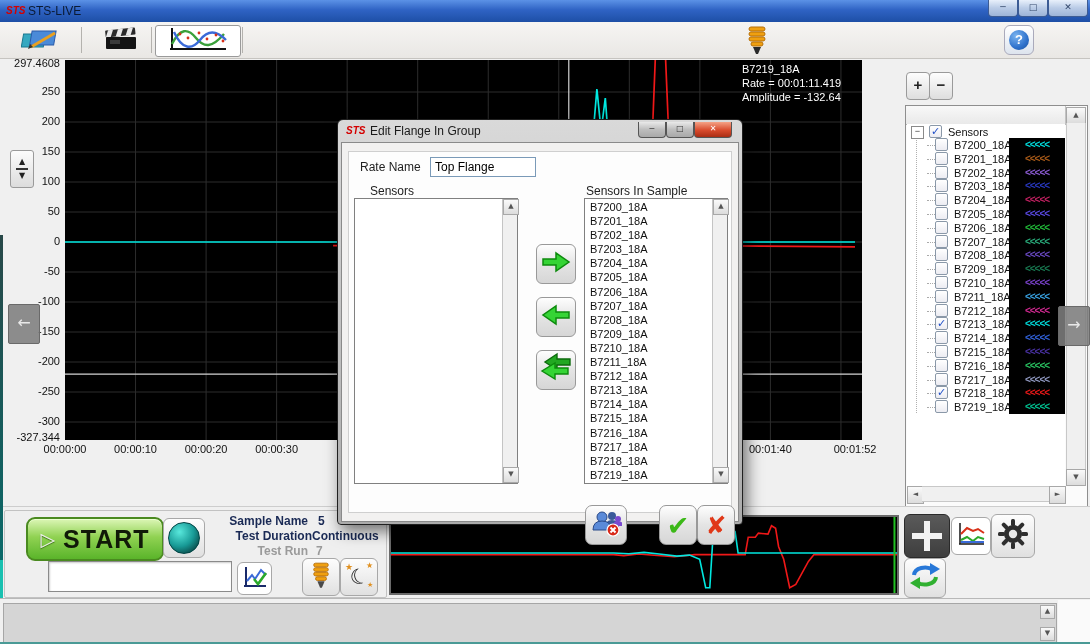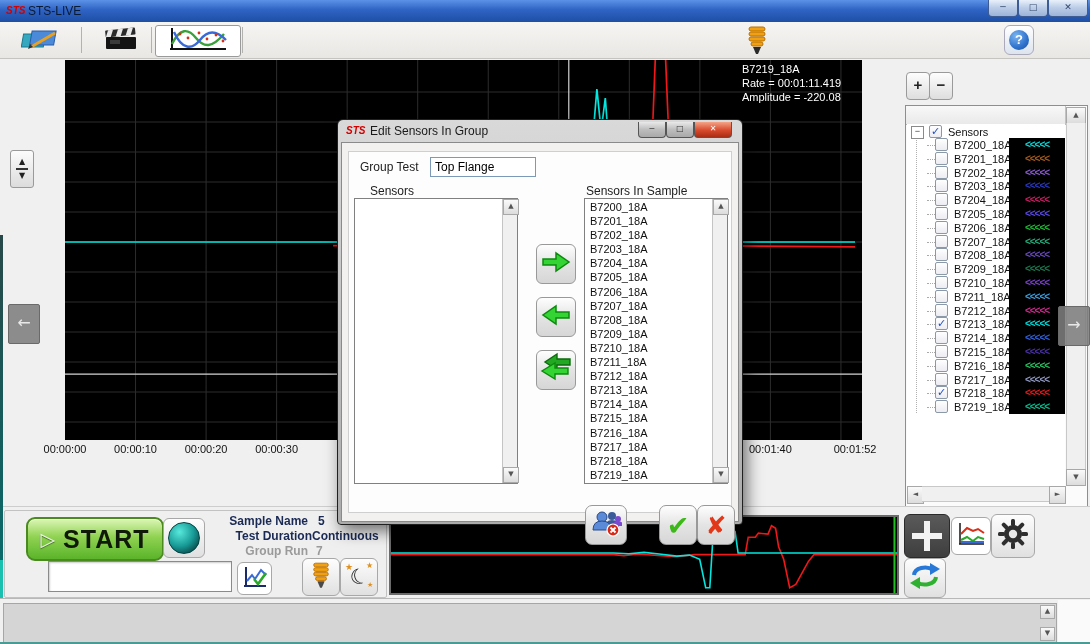--- a/index.html
+++ b/index.html
@@ -150,20 +150,36 @@
           <rect x="5" y="17" width="12" height="4" rx="2"></rect>
         </g>
         <polygon points="7,22 15,22 12,29 10,29" fill="#2a2a2a"></polygon>
       </svg>
     </div>
     <div class="abs help-btn" style="left:1004px;top:3px;">
       <div class="help-q">?</div>
     </div>
   </div>
 
+  <div id="y-axis" class="abs" style="left:0;top:0;width:62px;height:460px;">
+      <div class="ytick" style="top: 56.5235px;">297.4608</div>
+      <div class="ytick" style="top: 85px;">250</div>
+      <div class="ytick" style="top: 115px;">200</div>
+      <div class="ytick" style="top: 145px;">150</div>
+      <div class="ytick" style="top: 175px;">100</div>
+      <div class="ytick" style="top: 205px;">50</div>
+      <div class="ytick" style="top: 235px;">0</div>
+      <div class="ytick" style="top: 265px;">-50</div>
+      <div class="ytick" style="top: 295px;">-100</div>
+      <div class="ytick" style="top: 325px;">-150</div>
+      <div class="ytick" style="top: 355px;">-200</div>
+      <div class="ytick" style="top: 385px;">-250</div>
+      <div class="ytick" style="top: 415px;">-300</div>
+      <div class="ytick" style="top: 431.406px;">-327.344</div>
+    </div>
   <div id="plot" class="abs">
     <svg id="main-svg" width="797" height="380">
         <line x1="70.54" x2="70.54" y1="0" y2="380" stroke="#2d2d2d" stroke-width="1"></line>
         <line x1="141.08" x2="141.08" y1="0" y2="380" stroke="#2d2d2d" stroke-width="1"></line>
         <line x1="211.62" x2="211.62" y1="0" y2="380" stroke="#2d2d2d" stroke-width="1"></line>
         <line x1="282.16" x2="282.16" y1="0" y2="380" stroke="#2d2d2d" stroke-width="1"></line>
         <line x1="352.7" x2="352.7" y1="0" y2="380" stroke="#2d2d2d" stroke-width="1"></line>
         <line x1="423.24" x2="423.24" y1="0" y2="380" stroke="#2d2d2d" stroke-width="1"></line>
         <line x1="493.78000000000003" x2="493.78000000000003" y1="0" y2="380" stroke="#2d2d2d" stroke-width="1"></line>
         <line x1="564.32" x2="564.32" y1="0" y2="380" stroke="#2d2d2d" stroke-width="1"></line>
@@ -183,21 +199,21 @@
         <line x1="0" x2="797" y1="62" y2="62" stroke="#2d2d2d" stroke-width="1"></line>
         <line x1="0" x2="797" y1="32" y2="32" stroke="#2d2d2d" stroke-width="1"></line>
         <line x1="503.789626" x2="503.789626" y1="0" y2="380" stroke="#d4d4d4" stroke-width="1.2"></line>
         <line x1="0" x2="797" y1="314.048" y2="314.048" stroke="#d4d4d4" stroke-width="1.2"></line>
         <polyline points="268.1,185.6 574.9,185.6 585.5,122.0 591.1,-22.0 599.6,-25.0 605.2,110.0 610.9,200.0 617.2,185.6 790.0,186.8" fill="none" stroke="#f01818" stroke-width="1.7"></polyline>
         <polyline points="0.0,182.0 500.8,182.0 518.5,164.0 527.6,80.0 531.9,29.0 536.1,71.0 540.3,38.0 546.0,116.0 551.6,188.0 557.3,209.0 564.3,194.0 571.4,182.0 790.0,182.0" fill="none" stroke="#00e8e0" stroke-width="1.7"></polyline>
       </svg>
     <div id="annotation">
       <div>B7219_18A</div>
       <div>Rate = 00:01:11.419</div>
-      <div>Amplitude = -220.08</div>
+      <div>Amplitude = -132.64</div>
     </div>
   </div>
   <div id="x-axis" class="abs" style="left:0;top:0;">
       <div class="xtick" style="left: 35px;">00:00:00</div>
       <div class="xtick" style="left: 105.54px;">00:00:10</div>
       <div class="xtick" style="left: 176.08px;">00:00:20</div>
       <div class="xtick" style="left: 246.62px;">00:00:30</div>
       <div class="xtick" style="left: 740.4px;">00:01:40</div>
       <div class="xtick" style="left: 825.048px;">00:01:52</div>
     </div>
@@ -354,29 +370,29 @@
           <div class="tree-hline"></div>
           <div class="cbx" style="left: 28px; top: 0px;"></div>
           <div class="tree-label" style="left: 47px;">B7219_18A</div>
           <div class="pat-cell"><span style="color: rgb(0, 192, 144);">&lt;&lt;&lt;&lt;&lt;</span></div>
         </div>
       </div>
   </div>
 
   <div id="dialog" class="abs">
     <span class="abs app-logo" style="left:8px;top:5px;">STS</span>
-    <span class="abs dlg-title" style="left:32px;top:4px;">Edit Sensors In Group</span>
+    <span class="abs dlg-title" style="left:32px;top:4px;">Edit Flange In Group</span>
     <div class="abs dlg-btn gray glyph" style="left:652px;width:26px;left:300px;">─</div>
     <div class="abs dlg-btn gray glyph" style="left:328px;width:26px;">□</div>
     <div class="abs dlg-btn red glyph" style="left:356px;width:36px;">✕</div>
 
     <div id="dlg-content">
       <div id="dlg-inner"></div>
 
-      <div class="abs fld-label" style="left:18px;top:17px;">Group Test</div>
+      <div class="abs fld-label" style="left:18px;top:17px;">Rate Name</div>
       <input class="txt-input" style="left: 88px; top: 14px; width: 106px; height: 20px;" value="Top Flange">
 
       <div class="abs fld-label" style="left:28px;top:41px;">Sensors</div>
       <div class="listbox" style="left:12px;top:55px;width:162px;height:284px;">
         <div id="avail-items" style="position:absolute;left:0;top:0;width:146px;"></div>
         <div class="lb-scroll">
           <div class="sb-btn glyph" style="position:absolute;top:0;left:0;width:14px;height:14px;line-height:13px;">▲</div>
           <div class="sb-btn glyph" style="position:absolute;bottom:0;left:0;width:14px;height:14px;line-height:13px;">▼</div>
         </div>
       </div>
@@ -465,21 +481,21 @@
       <span class="lbl">START</span>
     </div>
     <div class="abs round-btn" style="left:163px;top:11px;width:40px;height:38px;">
       <div class="globe"></div>
     </div>
 
     <div class="meta-label" style="left:200px;top:7px;">Sample Name</div>
     <div class="meta-value" style="left:318px;top:7px;">5</div>
     <div class="meta-label" style="left:204px;top:22px;">Test Duration</div>
     <div class="meta-value" style="left:312px;top:22px;">Continuous</div>
-    <div class="meta-label meta-gray" style="left:200px;top:37px;">Group Run</div>
+    <div class="meta-label meta-gray" style="left:200px;top:37px;">Test Run</div>
     <div class="meta-value meta-gray" style="left:316px;top:37px;">7</div>
 
     <input id="notes-input" class="abs" value="" style="">
     <div class="abs round-btn" style="left:237px;top:55px;width:33px;height:31px;background:#fff;">
       <span>
         <svg width="26" height="24" viewBox="0 0 26 24">
           <line x1="4" y1="2" x2="4" y2="21" stroke="#1a2a6a" stroke-width="2"></line>
           <line x1="2" y1="21" x2="24" y2="21" stroke="#1a2a6a" stroke-width="2"></line>
           <path d="M5 16 l5-6 3 4 6-9 5 5" fill="none" stroke="#3a6ad8" stroke-width="2"></path>
           <path d="M12 14 l4 5 8-11" fill="none" stroke="#2aa82a" stroke-width="2.6"></path>

